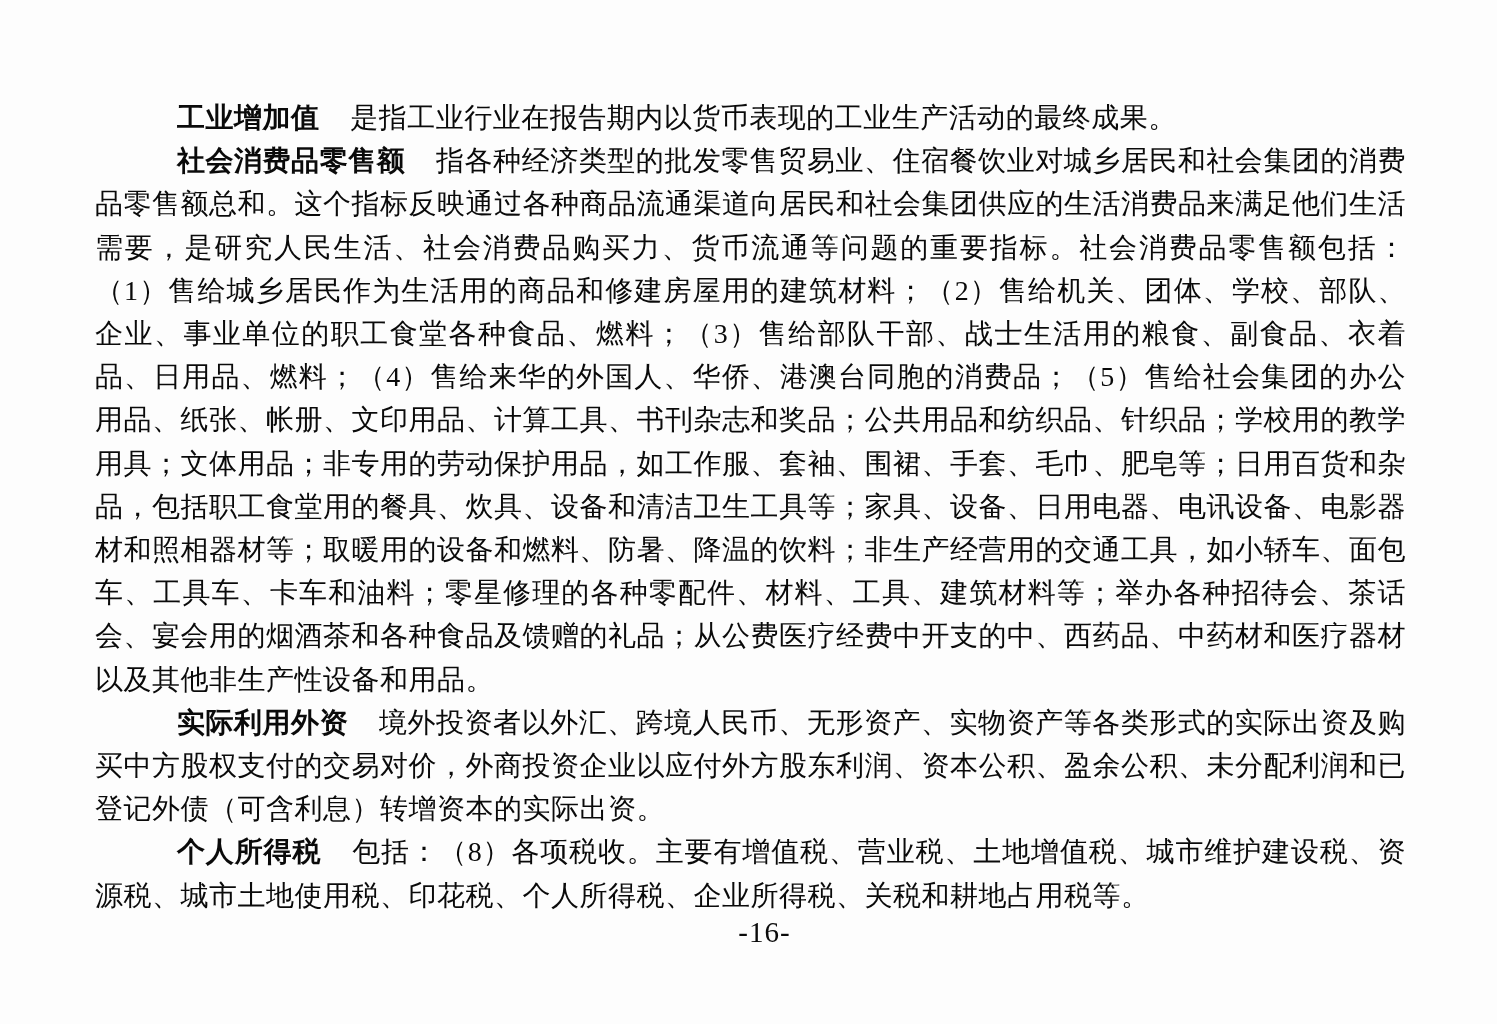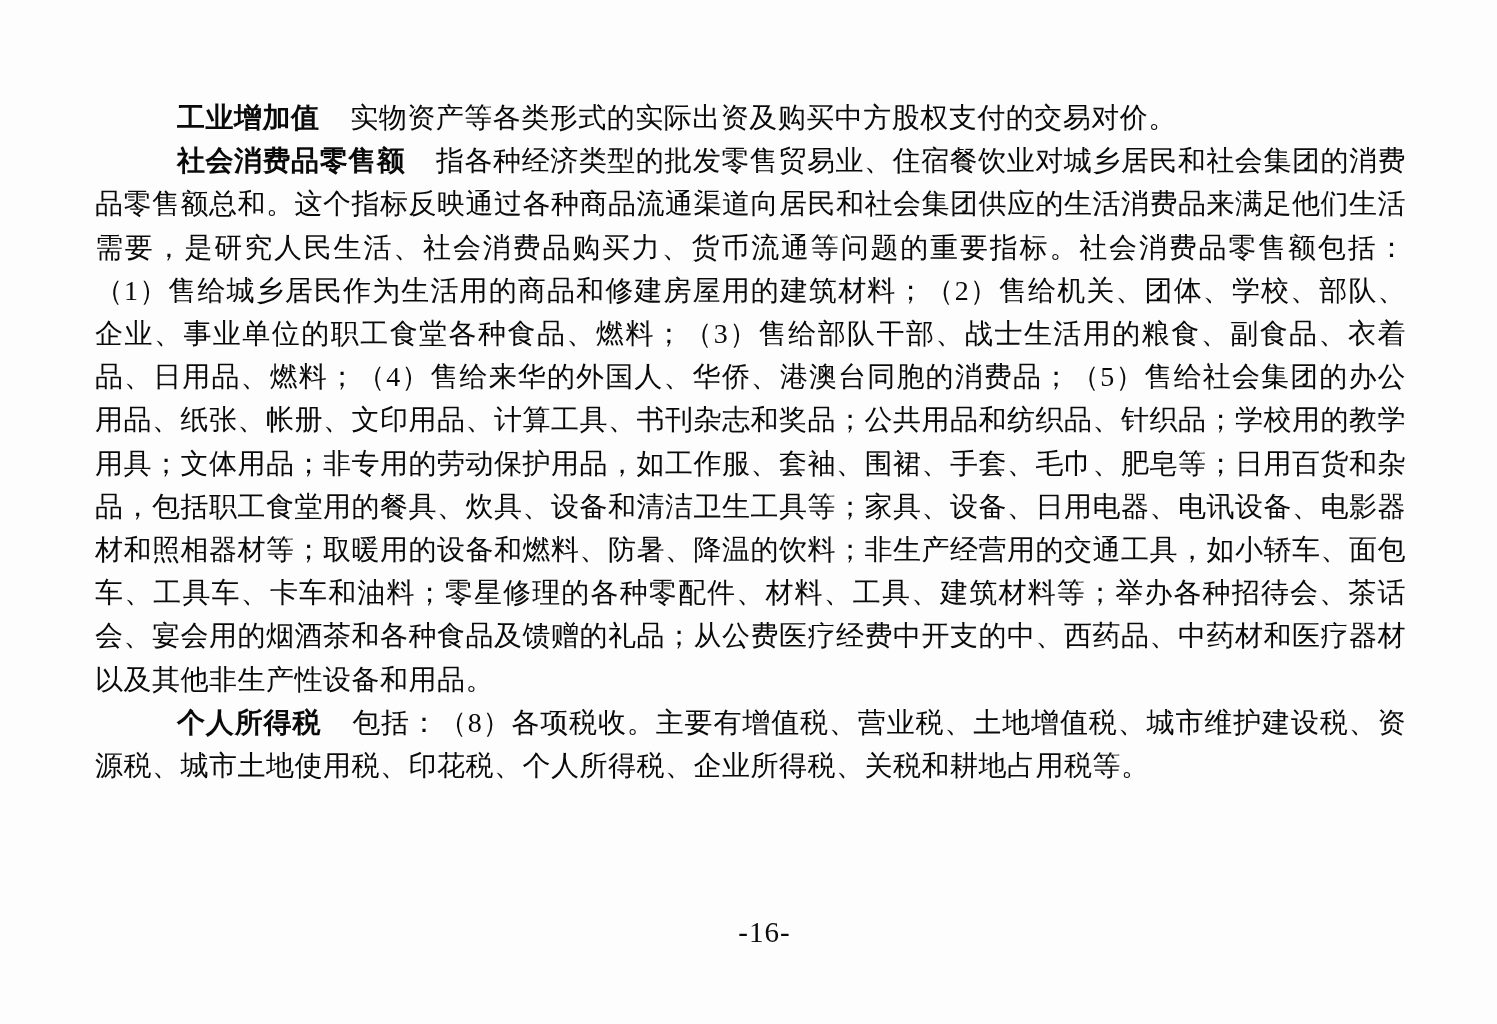--- a/index.html
+++ b/index.html
@@ -46,18 +46,19 @@
     font-size: 29px;
     letter-spacing: 1px;
     padding-left: 32px;
   }
 </style>
 </head>
 <body>
 
 <div class="page">
   <div class="content">
-      <p><span class="term">工业增加值</span><span>实物资产等各类形式的实际出资及购买中方股权支付的交易对价。</span></p>
+      <p><span class="term">工业增加值</span><span>是指工业行业在报告期内以货币表现的工业生产活动的最终成果。</span></p>
       <p><span class="term">社会消费品零售额</span><span>指各种经济类型的批发零售贸易业、住宿餐饮业对城乡居民和社会集团的消费品零售额总和。这个指标反映通过各种商品流通渠道向居民和社会集团供应的生活消费品来满足他们生活需要，是研究人民生活、社会消费品购买力、货币流通等问题的重要指标。社会消费品零售额包括：（1）售给城乡居民作为生活用的商品和修建房屋用的建筑材料；（2）售给机关、团体、学校、部队、企业、事业单位的职工食堂各种食品、燃料；（3）售给部队干部、战士生活用的粮食、副食品、衣着品、日用品、燃料；（4）售给来华的外国人、华侨、港澳台同胞的消费品；（5）售给社会集团的办公用品、纸张、帐册、文印用品、计算工具、书刊杂志和奖品；公共用品和纺织品、针织品；学校用的教学用具；文体用品；非专用的劳动保护用品，如工作服、套袖、围裙、手套、毛巾、肥皂等；日用百货和杂品，包括职工食堂用的餐具、炊具、设备和清洁卫生工具等；家具、设备、日用电器、电讯设备、电影器材和照相器材等；取暖用的设备和燃料、防暑、降温的饮料；非生产经营用的交通工具，如小轿车、面包车、工具车、卡车和油料；零星修理的各种零配件、材料、工具、建筑材料等；举办各种招待会、茶话会、宴会用的烟酒茶和各种食品及馈赠的礼品；从公费医疗经费中开支的中、西药品、中药材和医疗器材以及其他非生产性设备和用品。</span></p>
+      <p><span class="term">实际利用外资</span><span>境外投资者以外汇、跨境人民币、无形资产、实物资产等各类形式的实际出资及购买中方股权支付的交易对价，外商投资企业以应付外方股东利润、资本公积、盈余公积、未分配利润和已登记外债（可含利息）转增资本的实际出资。</span></p>
       <p><span class="term">个人所得税</span><span>包括：（8）各项税收。主要有增值税、营业税、土地增值税、城市维护建设税、资源税、城市土地使用税、印花税、个人所得税、企业所得税、关税和耕地占用税等。</span></p>
     </div>
   <div class="page-number">-16-</div>
 </div>
 
 </body></html>

